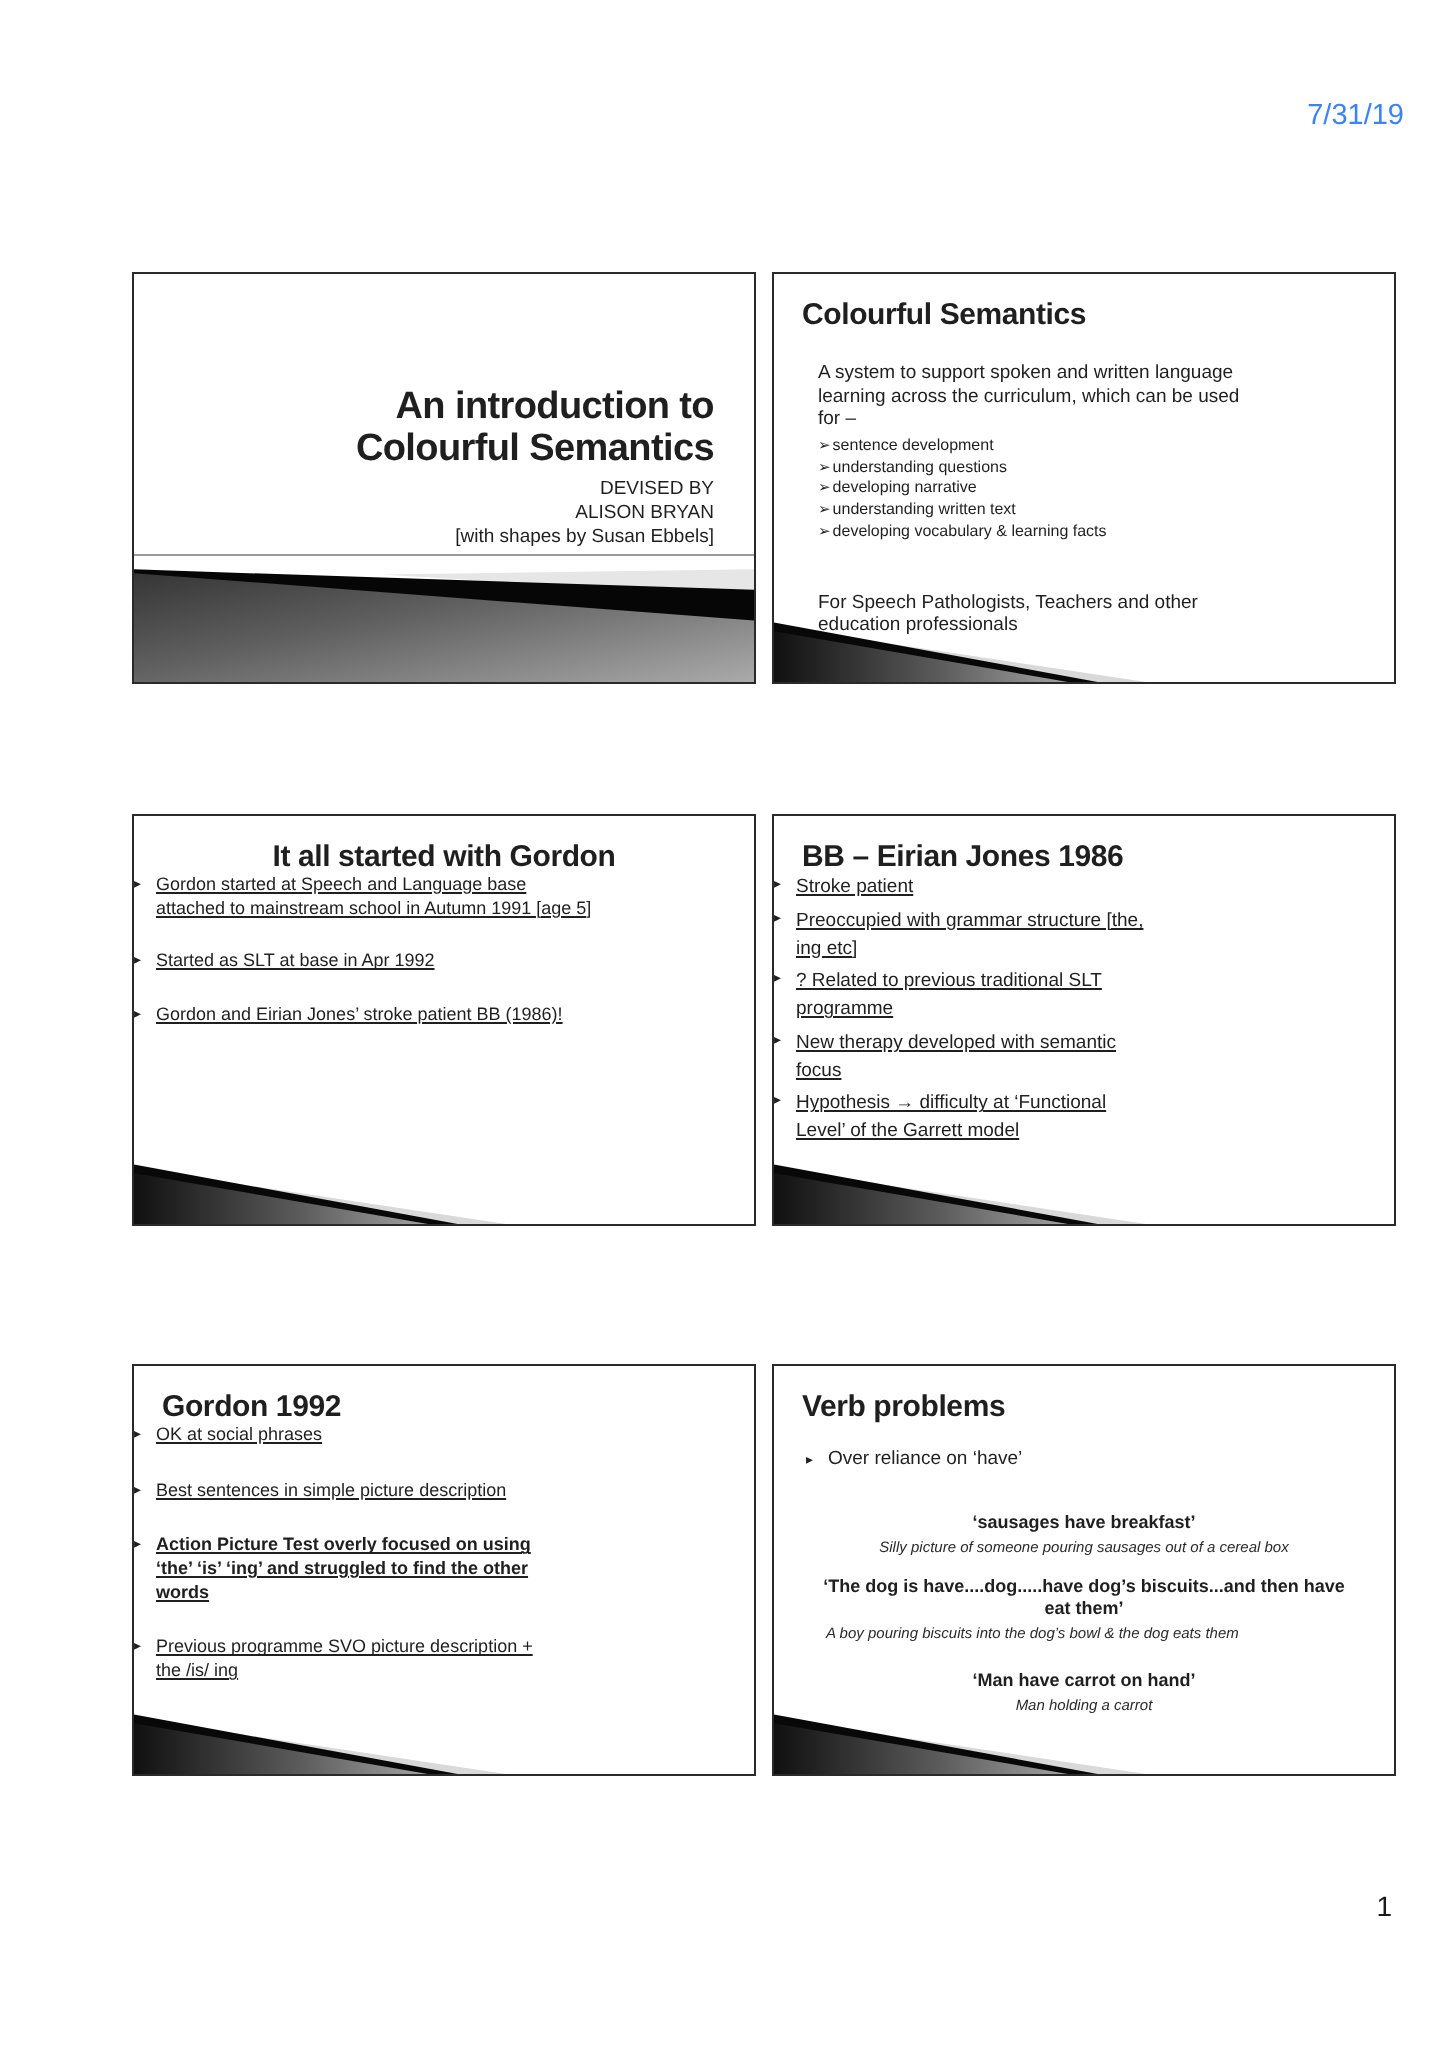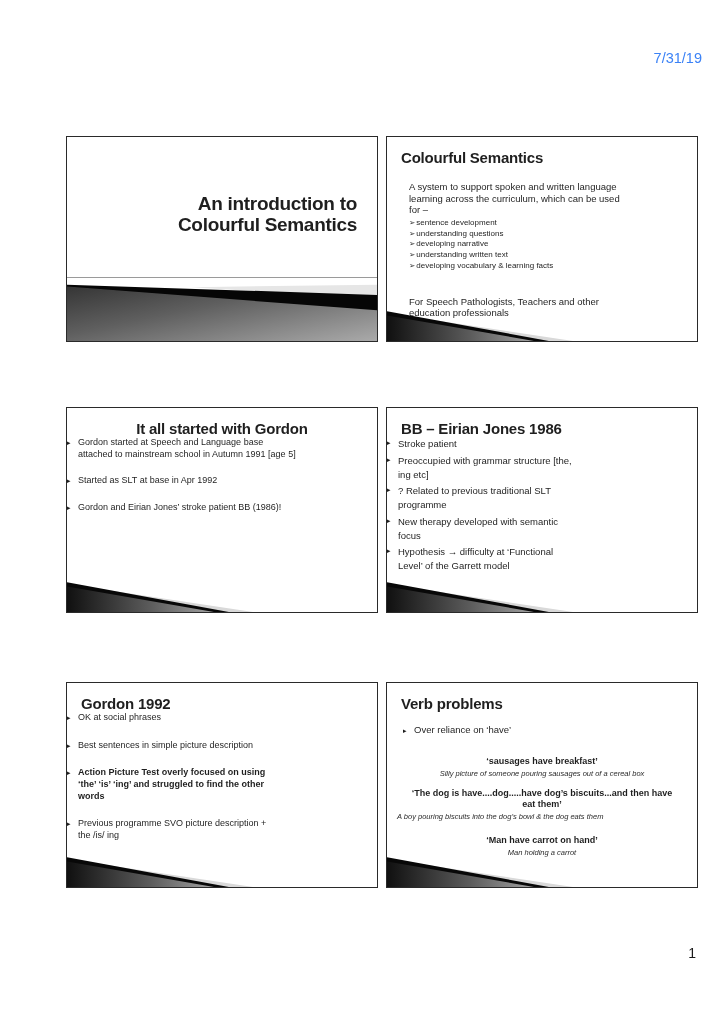--- a/index.html
+++ b/index.html
@@ -44,21 +44,21 @@
     clip-path:polygon(0 4%,87% 100%,0 100%);}
   .w-grad{position:absolute;inset:0;
     background:linear-gradient(to right,#101010 0%,#5c5c5c 45%,#cecece 100%);
     clip-path:polygon(0 18%,79% 100%,0 100%);}
 
   
   .stitle{font-size:15px;font-weight:bold;letter-spacing:-0.2px;padding:12px 14px 0 14px;}
   .stitle.center{text-align:center;padding-left:8px;padding-right:8px;}
 
   ul.blist{list-style:none;margin:0;padding:0;}
-  ul.blist li{position:relative;padding-left:11px;}
+  ul.blist li{position:relative;padding-left:11px;text-decoration:underline;}
   .mk{position:absolute;left:0;top:1px;font-size:7px;}
   .smk{font-size:7.5px;margin-right:1px;}
 
   
   .s2-intro{margin:15px 40px 0 22px;font-size:9.5px;line-height:1.22;max-width:218px;}
   .s2-uses{margin:2px 10px 0 22px;font-size:8px;line-height:1.35;list-style:none;padding:0;}
   .s2-aud{margin:24px 40px 0 22px;font-size:9.5px;line-height:1.22;max-width:220px;}
 
   
   .s3-list{margin:16px 26px 0 16px;font-size:9px;line-height:1.3;max-width:232px;}
@@ -72,33 +72,38 @@
   .s5-list{margin:16px 50px 0 16px;font-size:9px;line-height:1.3;max-width:206px;}
   .s5-list li{margin-bottom:16px;}
   .s5-list li.bold{font-weight:bold;}
 
   
   .s6-bullet{margin:12px 20px 0 16px;font-size:9.5px;line-height:1.3;position:relative;padding-left:11px;}
   .s6-bullet .mk{top:2px;}
   .quote{font-weight:bold;font-size:9px;text-align:center;line-height:1.3;margin:0 18px;}
   .caption{font-style:italic;font-size:7.5px;line-height:1.3;color:#2a2a2a;}
   .cap-center{text-align:center;margin:1px 10px 0 10px;}
-  .cap-left{text-align:left;margin:1px 16px 0 10px;}
+  .cap-left{text-align:left;margin:1px 16px 0 26px;}
   .q1{margin-top:20px;} .q2{margin-top:9px;} .q3{margin-top:13px;}
 </style>
 </head>
 <body>
 
 <div class="date">7/31/19</div>
 
 <div class="slide" id="slide1">
   <div class="s1-text">
     <div class="s1-title">
       <div>An introduction to</div>
       <div>Colourful Semantics</div>
+    </div>
+    <div class="s1-byline">
+      <div>DEVISED BY</div>
+      <div>ALISON BRYAN</div>
+      <div>[with shapes by Susan Ebbels]</div>
     </div>
   </div>
   <div class="s1-band">
     <div class="s1-sep"></div>
     <div class="s1-light"></div>
     <div class="s1-black"></div>
     <div class="s1-grad"></div>
   </div>
 </div>
 

